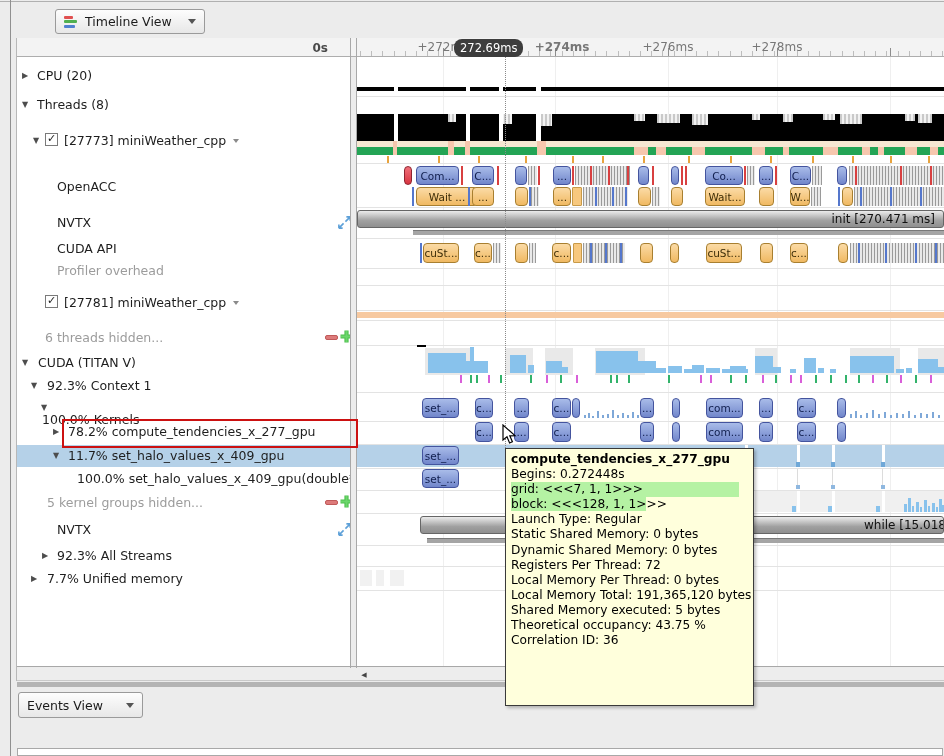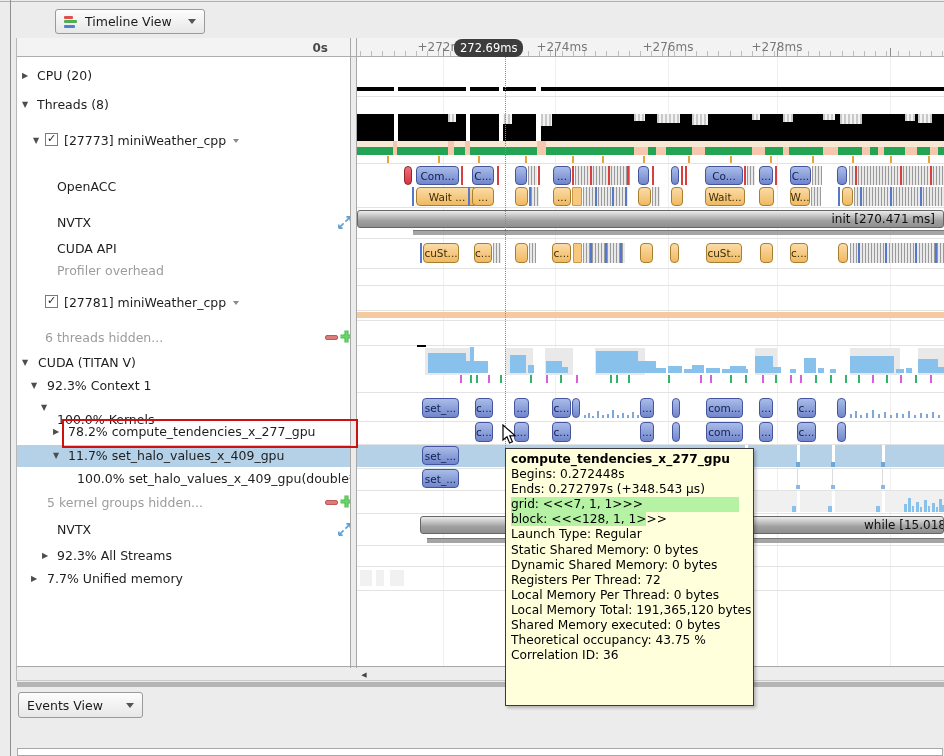--- a/index.html
+++ b/index.html
@@ -130,21 +130,21 @@
       <div class="tick" style="left: 858.2px; top: 13px; height: 5px;"></div>
       <div class="tick" style="left: 869.4px; top: 13px; height: 5px;"></div>
       <div class="tick" style="left: 880.6px; top: 13px; height: 5px;"></div>
       <div class="tick" style="left: 891.8px; top: 13px; height: 5px;"></div>
       <div class="tick" style="left: 903px; top: 13px; height: 5px;"></div>
       <div class="tick" style="left: 914.2px; top: 13px; height: 5px;"></div>
       <div class="tick" style="left: 925.4px; top: 13px; height: 5px;"></div>
       <div class="tick major" style="left: 426px; top: 10px; height: 8px;"></div>
       <div class="ticklabel" style="left: 426px;">+272ms</div>
       <div class="tick major" style="left: 538px; top: 10px; height: 8px;"></div>
-      <div class="ticklabel" style="left: 545px;">+274ms</div>
+      <div class="ticklabel" style="left: 545px; font-weight: bold;">+274ms</div>
       <div class="tick major" style="left: 651px; top: 10px; height: 8px;"></div>
       <div class="ticklabel" style="left: 651px;">+276ms</div>
       <div class="tick major" style="left: 760px; top: 10px; height: 8px;"></div>
       <div class="ticklabel" style="left: 760px;">+278ms</div>
       <div class="tick major" style="left: 873px; top: 10px; height: 8px;"></div>
     </div>
   <div id="ruler-origin" style="top:41px;">0s</div>
   <div id="cursor-badge" style="left: 454px; min-width: 46px;">272.69ms</div>
   <div id="cursor-line" style="left: 505px;"></div>
 
@@ -193,21 +193,21 @@
       <div class="tree-row" style="top: 294px;">
         <div class="arr" style="left: 5px; top: 7px;">▼</div>
         <div class="lbl" style="left: 21px;">CUDA (TITAN V)</div>
       </div>
       <div class="tree-row" style="top: 317px;">
         <div class="arr" style="left: 14px; top: 7px;">▼</div>
         <div class="lbl" style="left: 30px;">92.3% Context 1</div>
       </div>
       <div class="tree-row" style="top: 339px;">
         <div class="arr" style="left: 24px; top: 7px;">▼</div>
-        <div class="lbl" style="left: 40px; margin-top: 24px;">100.0% Kernels</div>
+        <div class="lbl" style="left: 25px; margin-top: 24px;">100.0% Kernels</div>
       </div>
       <div class="tree-row" style="top: 363px;">
         <div class="arr" style="left: 36px; top: 7px;">▶</div>
         <div class="lbl" style="left: 51px;">78.2% compute_tendencies_x_277_gpu</div>
       </div>
       <div class="tree-row" style="top: 387px;">
         <div class="arr" style="left: 36px; top: 7px;">▼</div>
         <div class="lbl" style="left: 51px;">11.7% set_halo_values_x_409_gpu</div>
       </div>
       <div class="tree-row" style="top: 410px;">
@@ -570,30 +570,29 @@
   <div class="dd" style="left:18px;top:692px;width:125px;height:26px;">
     <span>Events View</span>
     <span class="caret"></span>
   </div>
   <div id="bottom-panel"></div>
 
   <div id="tooltip" style="left: 505px; top: 448px; width: 249px; height: 258px;">
     <div class="title">compute_tendencies_x_277_gpu</div>
     <div id="tooltip-lines">
         <div class="ln">Begins: 0.272448s</div>
-        <div class="ln">Ends: 0.272797s (+348.543 µs)</div>
         <div class="ln"><span class="hl" style="display: inline-block; min-width: 228px;">grid:  &lt;&lt;&lt;7, 1, 1&gt;&gt;&gt;</span></div>
         <div class="ln"><span class="hl">block: &lt;&lt;&lt;128, 1, 1&gt;</span>&gt;&gt;</div>
         <div class="ln">Launch Type: Regular</div>
         <div class="ln">Static Shared Memory: 0 bytes</div>
         <div class="ln">Dynamic Shared Memory: 0 bytes</div>
         <div class="ln">Registers Per Thread: 72</div>
         <div class="ln">Local Memory Per Thread: 0 bytes</div>
         <div class="ln">Local Memory Total: 191,365,120 bytes</div>
-        <div class="ln">Shared Memory executed: 0 bytes</div>
+        <div class="ln">Shared Memory executed: 5 bytes</div>
         <div class="ln">Theoretical occupancy: 43.75 %</div>
         <div class="ln">Correlation ID: 36</div>
       </div>
   </div>
 
   <div id="redbox" style="left: 62px; top: 419px; width: 292px; height: 25px;"></div>
 
   <div id="mouse" style="left: 502px; top: 424px;">
     <svg width="15" height="21" viewBox="0 0 15 21">
         <path d="M1 1 L1 16 L5 12.8 L7.6 19 L10.4 17.8 L7.8 11.8 L13 11.6 Z" fill="#fff" stroke="#000" stroke-width="1.2"></path>

